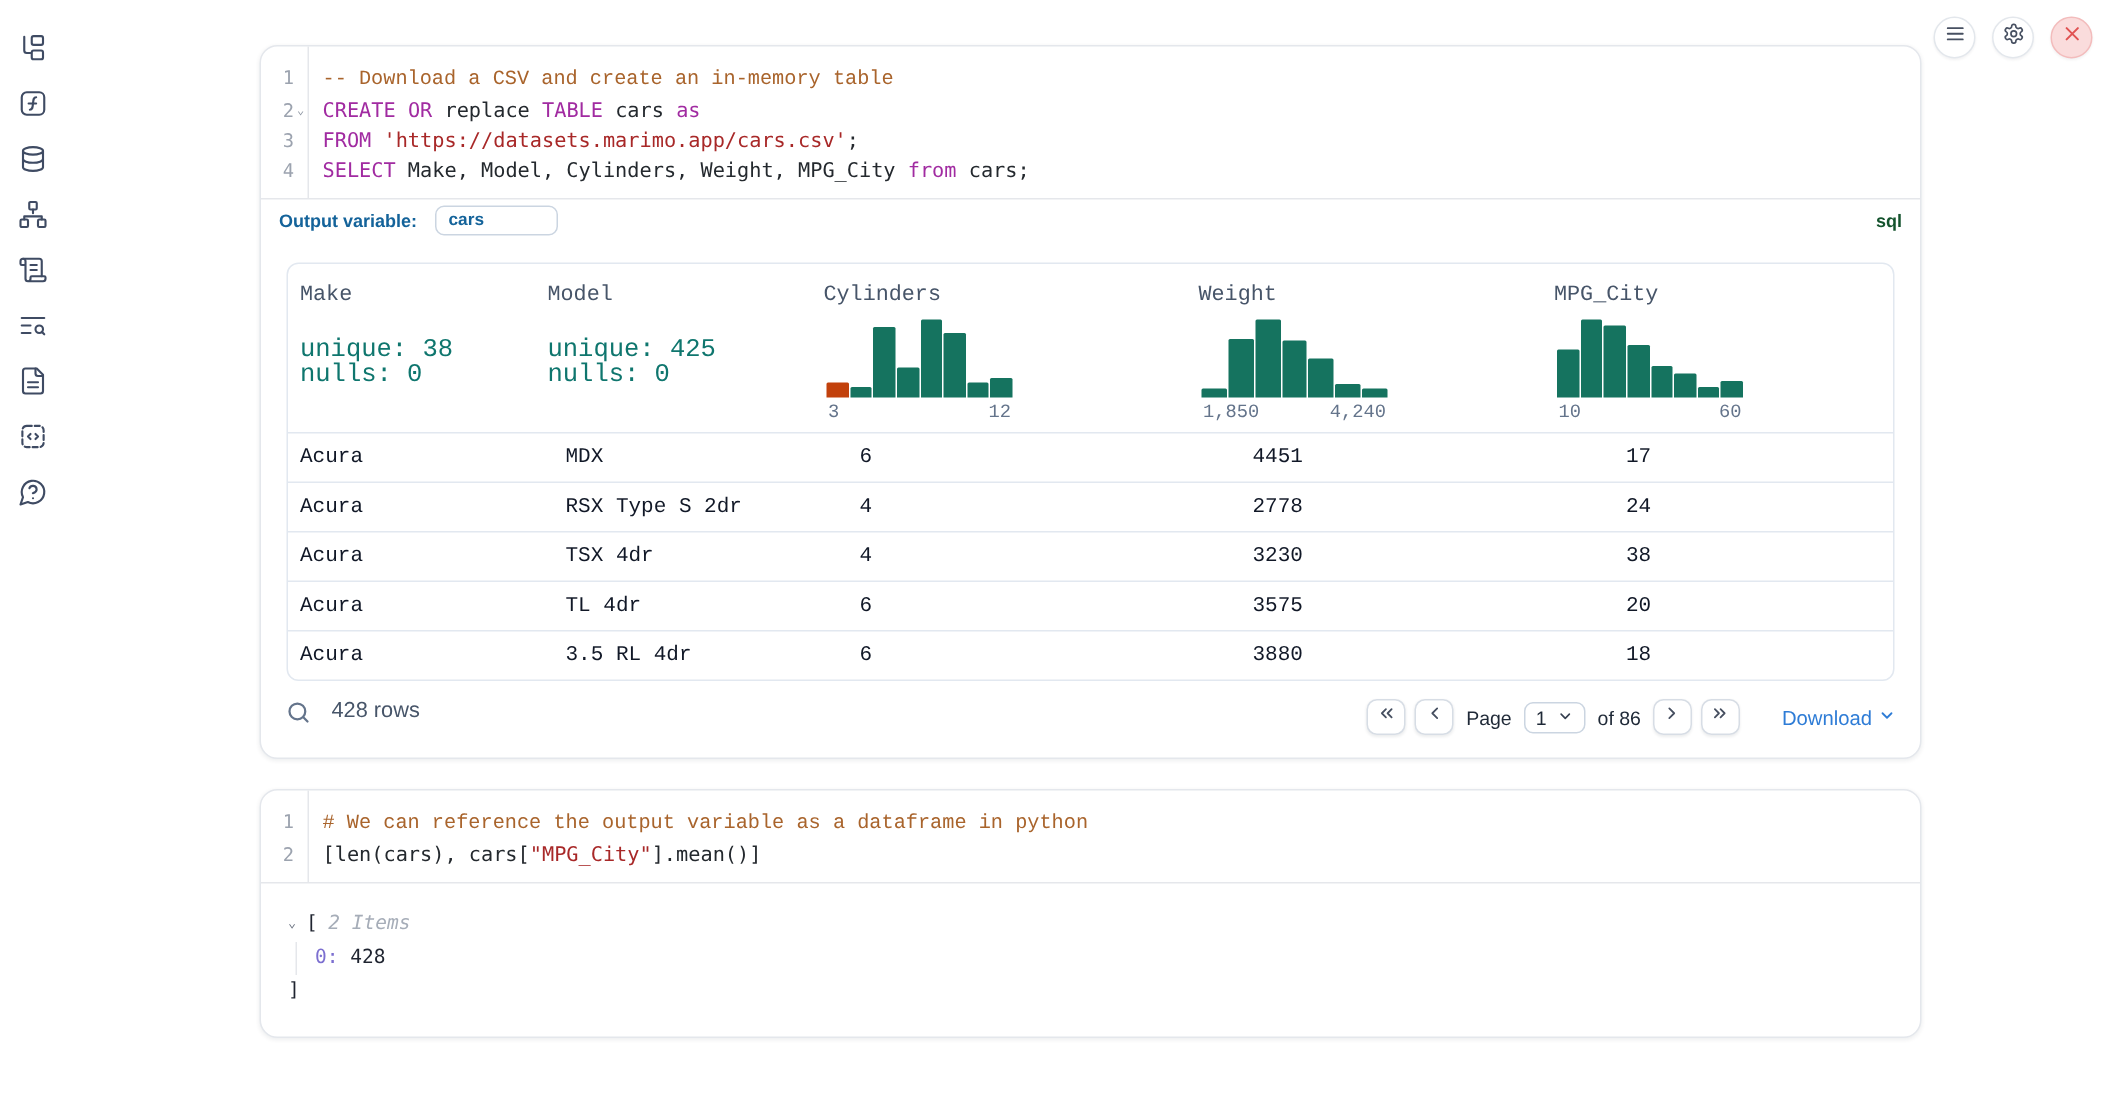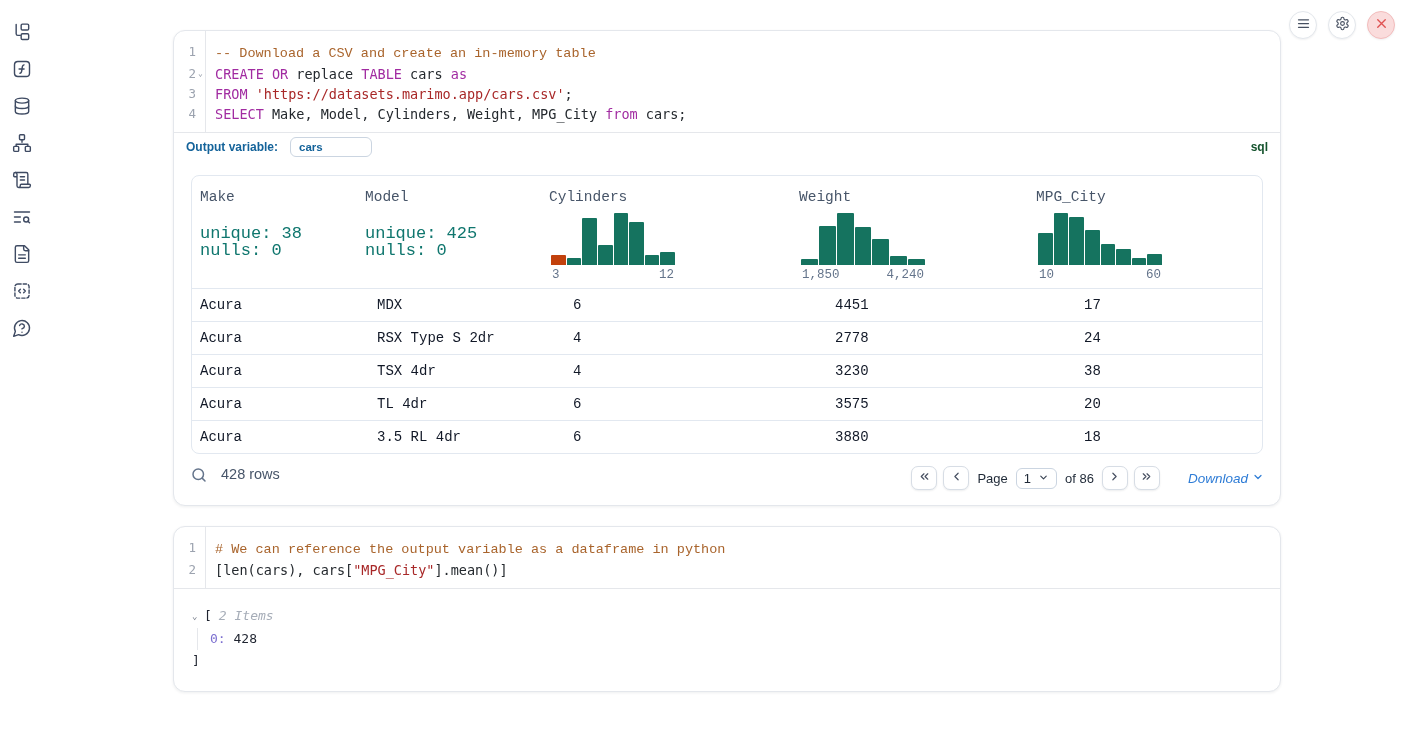--- a/index.html
+++ b/index.html
@@ -62,21 +62,21 @@
   .pager { margin-left:auto; display:flex; align-items:center; gap:6px; }
   .page-btn { width:26px; height:24px; background:#fff; border:1px solid #d7dde5; border-radius:7px;
               display:flex; align-items:center; justify-content:center; color:#475061;
               box-shadow:0 1px 2px rgba(16,24,40,.08); cursor:pointer; }
   .page-btn svg { width:13px; height:13px; }
   .page-text { font-size:13px; font-weight:500; color:#1f2937; padding:0 2px; }
   .page-select { display:flex; align-items:center; gap:7px; border:1px solid #cbd5e1; border-radius:6px;
                  padding:2px 7px; font-size:13px; font-weight:500; color:#1f2937; cursor:pointer; }
   .page-select svg { width:11px; height:11px; color:#374151; }
   .download { margin-left:22px; display:flex; align-items:center; gap:4px; color:#2e7cd6;
-              font-size:13.5px; font-weight:500; cursor:pointer;font-style:italic; }
+              font-size:13.5px; font-weight:500; cursor:pointer; }
   .download svg { width:12px; height:12px; }
 
   
   .py-output { border-top:1px solid #e5e7eb; padding:16px 18px 18px;
                font-family:"DejaVu Sans Mono",monospace; font-size:13px; line-height:22.5px; color:#1f2430; }
   .tree-head { display:flex; align-items:center; }
   .tree-chevron { font-size:9px; color:#6b7280; width:12px; cursor:pointer; }
   .tree-count { color:#a6adb8; font-style:italic; margin-left:7px; }
   .tree-items { margin-left:5px; border-left:1px solid #e5e7eb; padding-left:12px; }
   .tree-key { color:#7c6fd0; }

